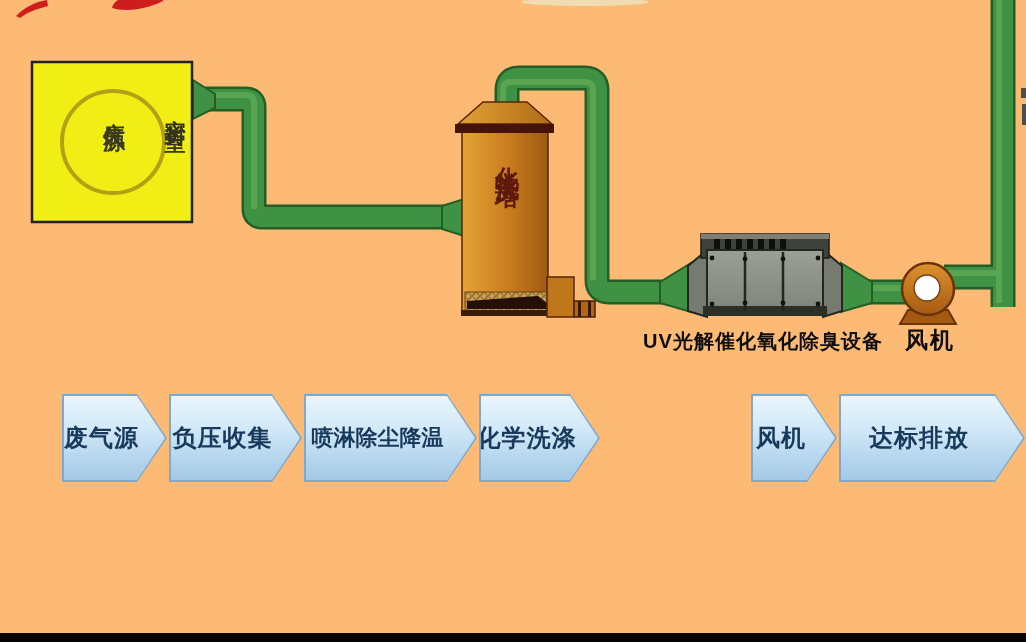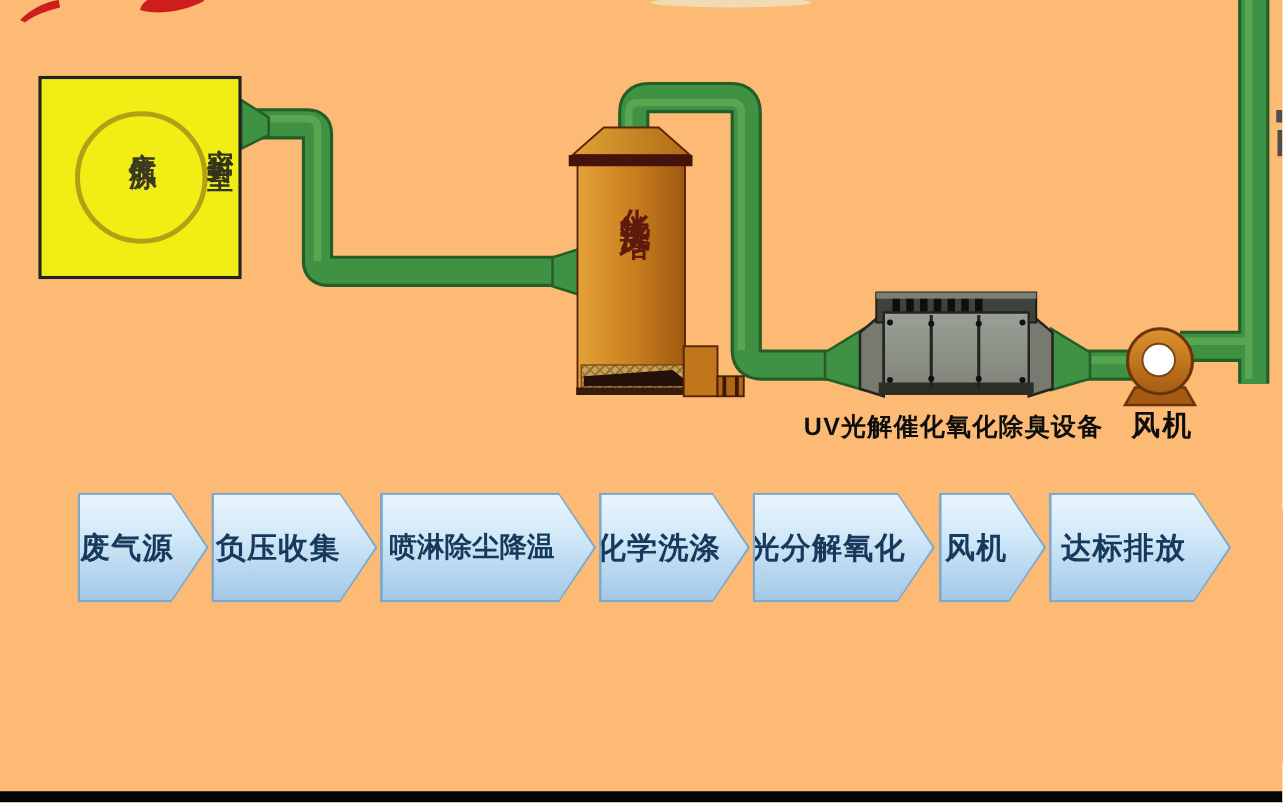--- a/index.html
+++ b/index.html
@@ -29,21 +29,21 @@
   .arrow-in span{font-weight:700;font-size:24px;color:#17395c;letter-spacing:1px;
          padding-right:26px;white-space:nowrap;}
   .arrow.narrowtext .arrow-in span{font-size:22px;letter-spacing:0;}
 
   .a1{left:62px;width:105px;}
   .a2{left:169px;width:133px;}
   .a3{left:304px;width:173px;}
   .a4{left:479px;width:121px;}
   .a5{left:602px;width:146px;}
   .a6{left:751px;width:86px;}
-  .a7{left:839px;width:146px;}
+  .a7{left:839px;width:146px;padding-left:40px;}
 
   .bottom-bar{position:absolute;left:0;top:633px;width:1026px;height:9px;background:#050505;z-index:4;}
 </style>
 </head>
 <body>
 
 <div id="stage">
 
   <svg id="shapes" viewBox="0 0 1026 642" xmlns="http://www.w3.org/2000/svg">
     <defs>
@@ -191,25 +191,20 @@
     <div class="arrow a4">
       <div class="arrow-in">
           <span>化学洗涤</span>
         </div>
     </div>
     <div class="arrow a3 narrowtext">
       <div class="arrow-in">
           <span>喷淋除尘降温</span>
         </div>
     </div>
-    <div class="arrow a5">
-      <div class="arrow-in">
-          <span>光分解氧化</span>
-        </div>
-    </div>
     <div class="arrow a6">
       <div class="arrow-in">
           <span>风机</span>
         </div>
     </div>
     <div class="arrow a7">
       <div class="arrow-in">
           <span>达标排放</span>
         </div>
     </div>

